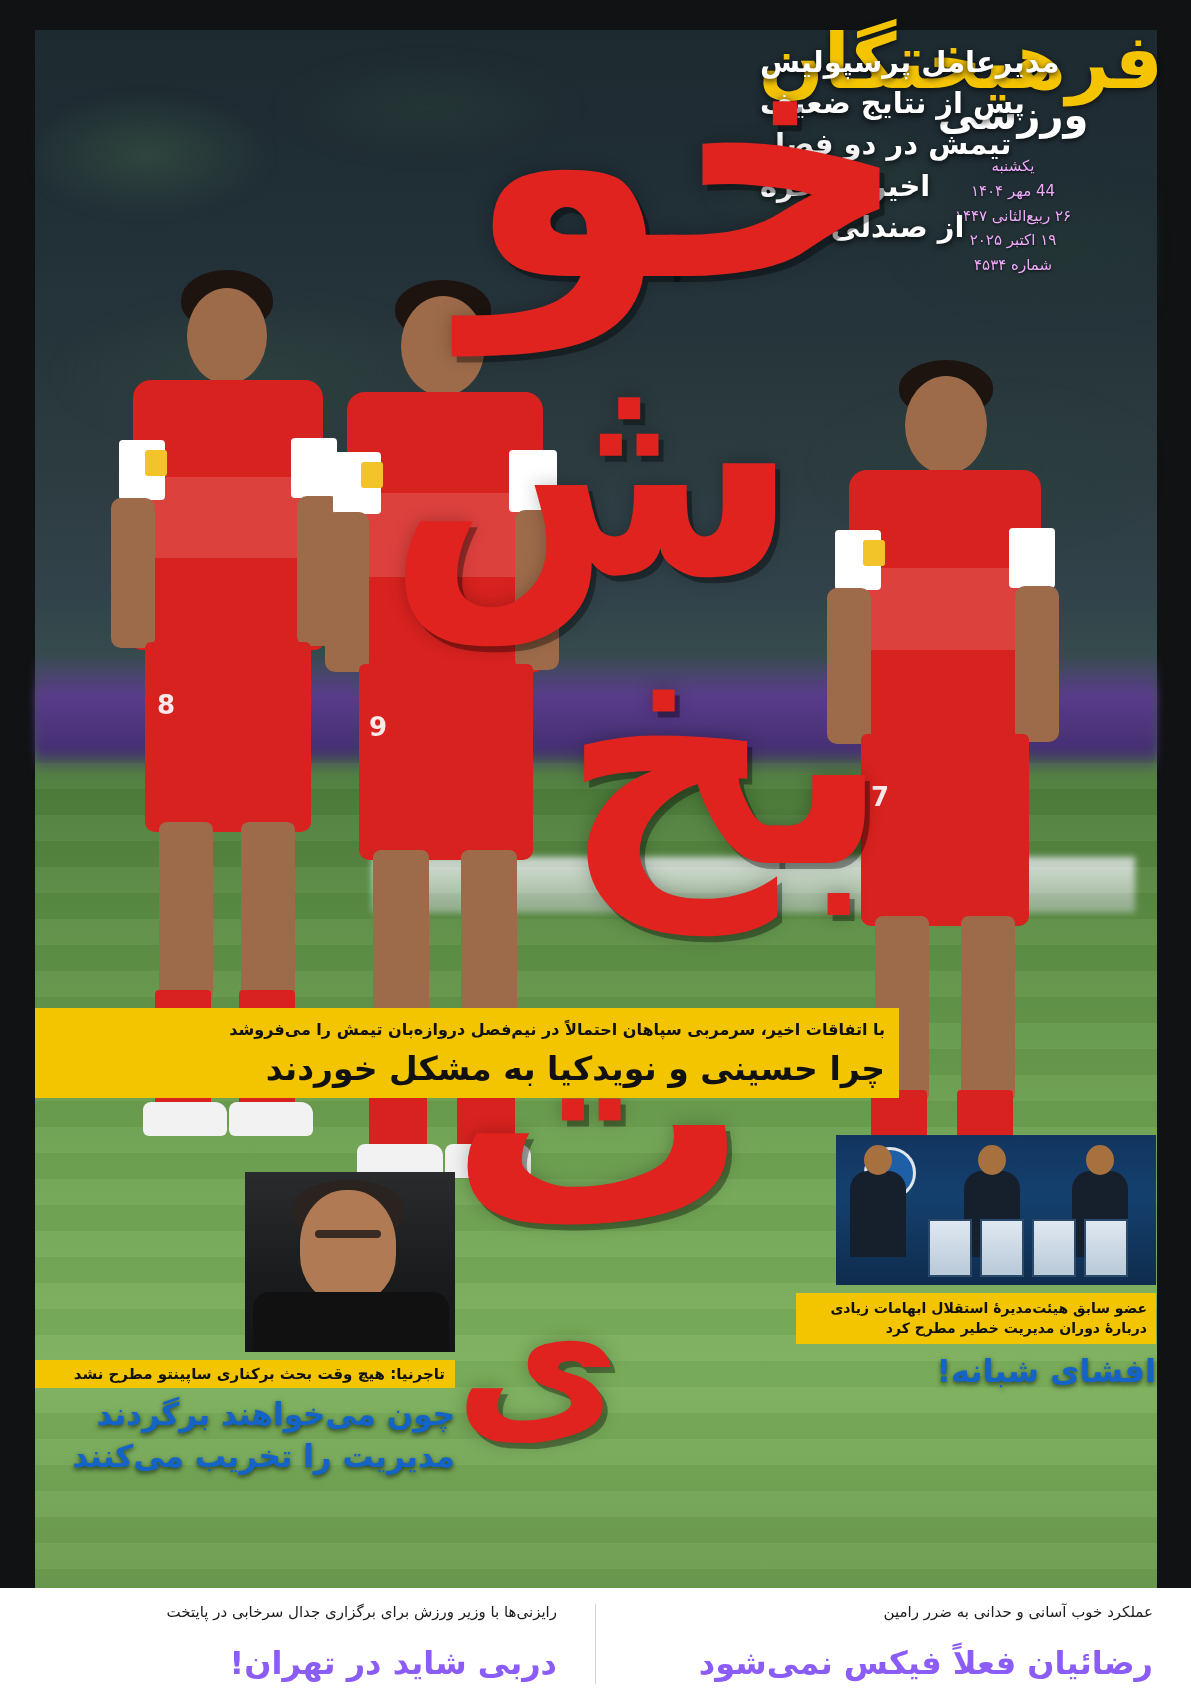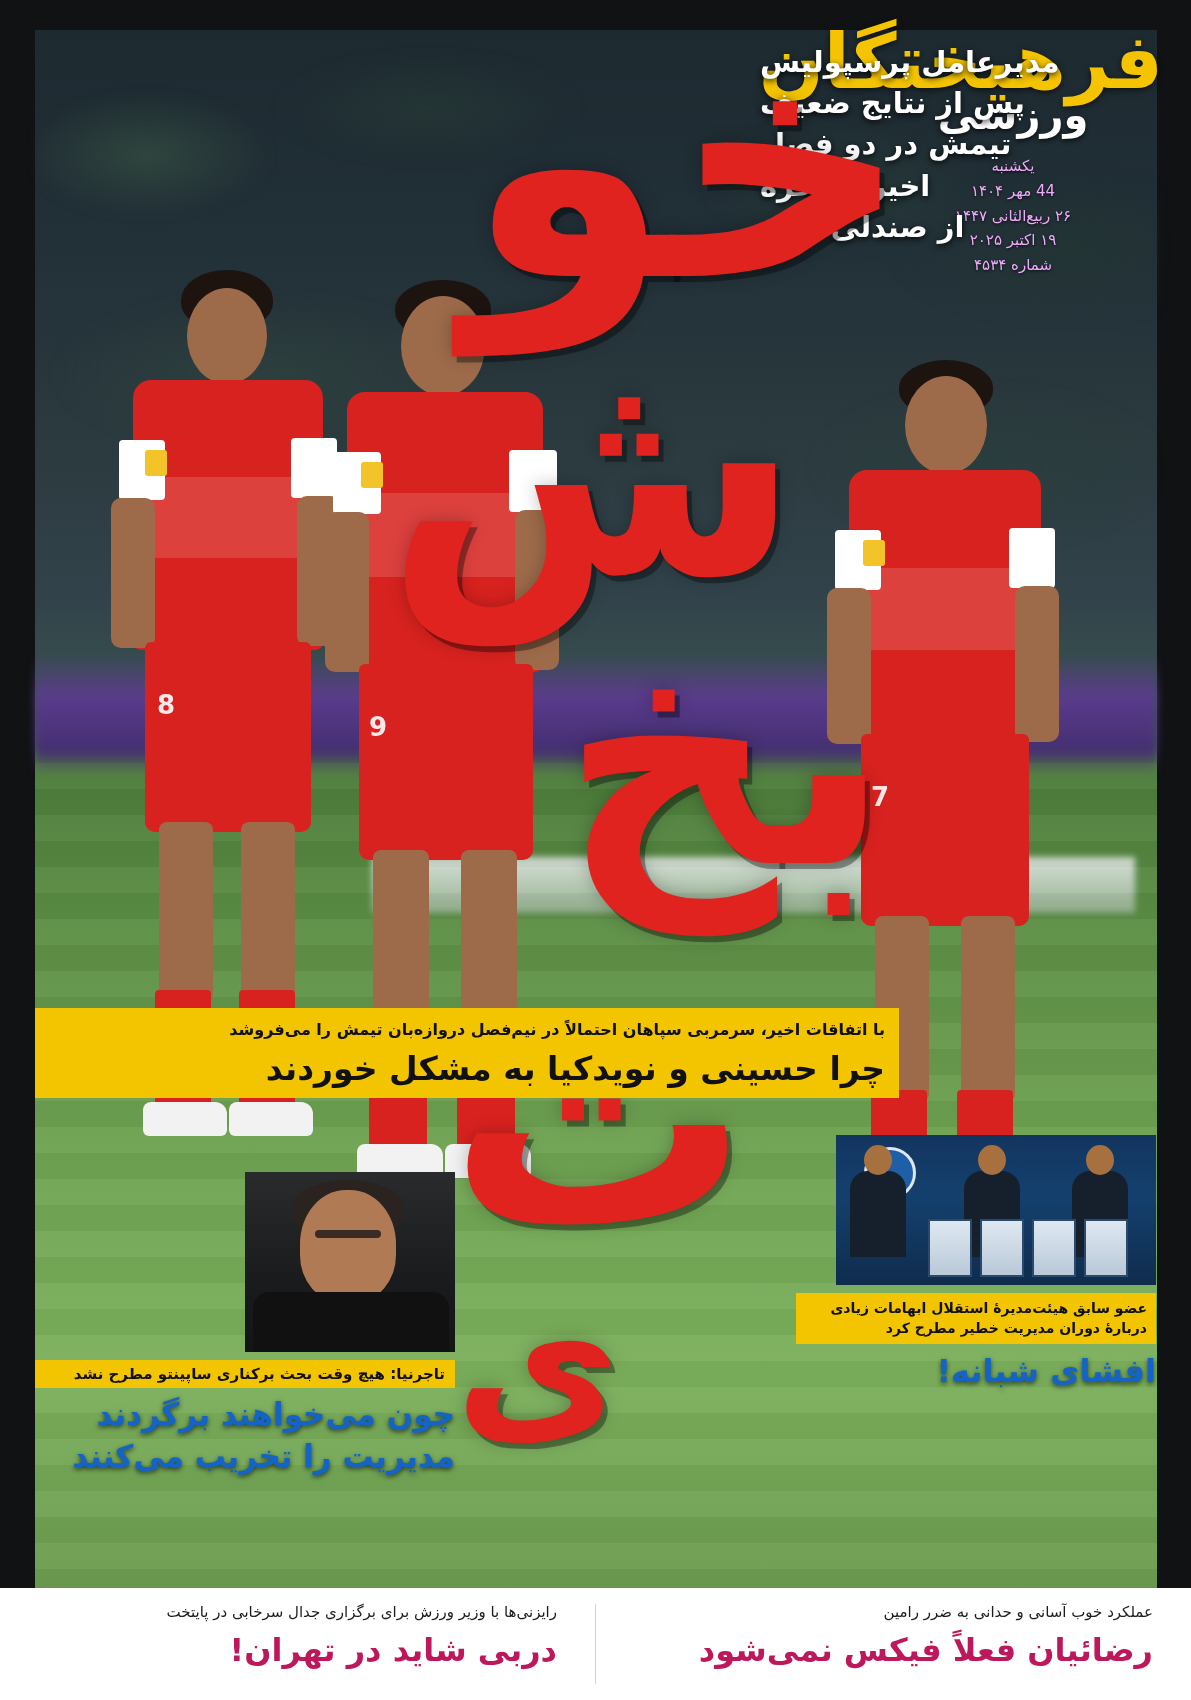--- a/index.html
+++ b/index.html
@@ -297,24 +297,24 @@
     flex: 1;
     padding: 14px 38px 0;
     direction: rtl;
   }
   .f-kicker {
     color: #1c1c1c;
     font-size: 15px;
     line-height: 1.4;
   }
   .f-head {
-    color: #be185d;
+    color: #8b5cf6;
     font-size: 32px;
     font-weight: 700;
-    margin-top: 8px;
+    margin-top: 21px;
   }
   .f-right { text-align: right; }
   .f-left  { text-align: right; }
   .f-div {
     width: 1px;
     background: #d3d3d3;
     margin: 16px 0;
   }
 </style>
 </head>

